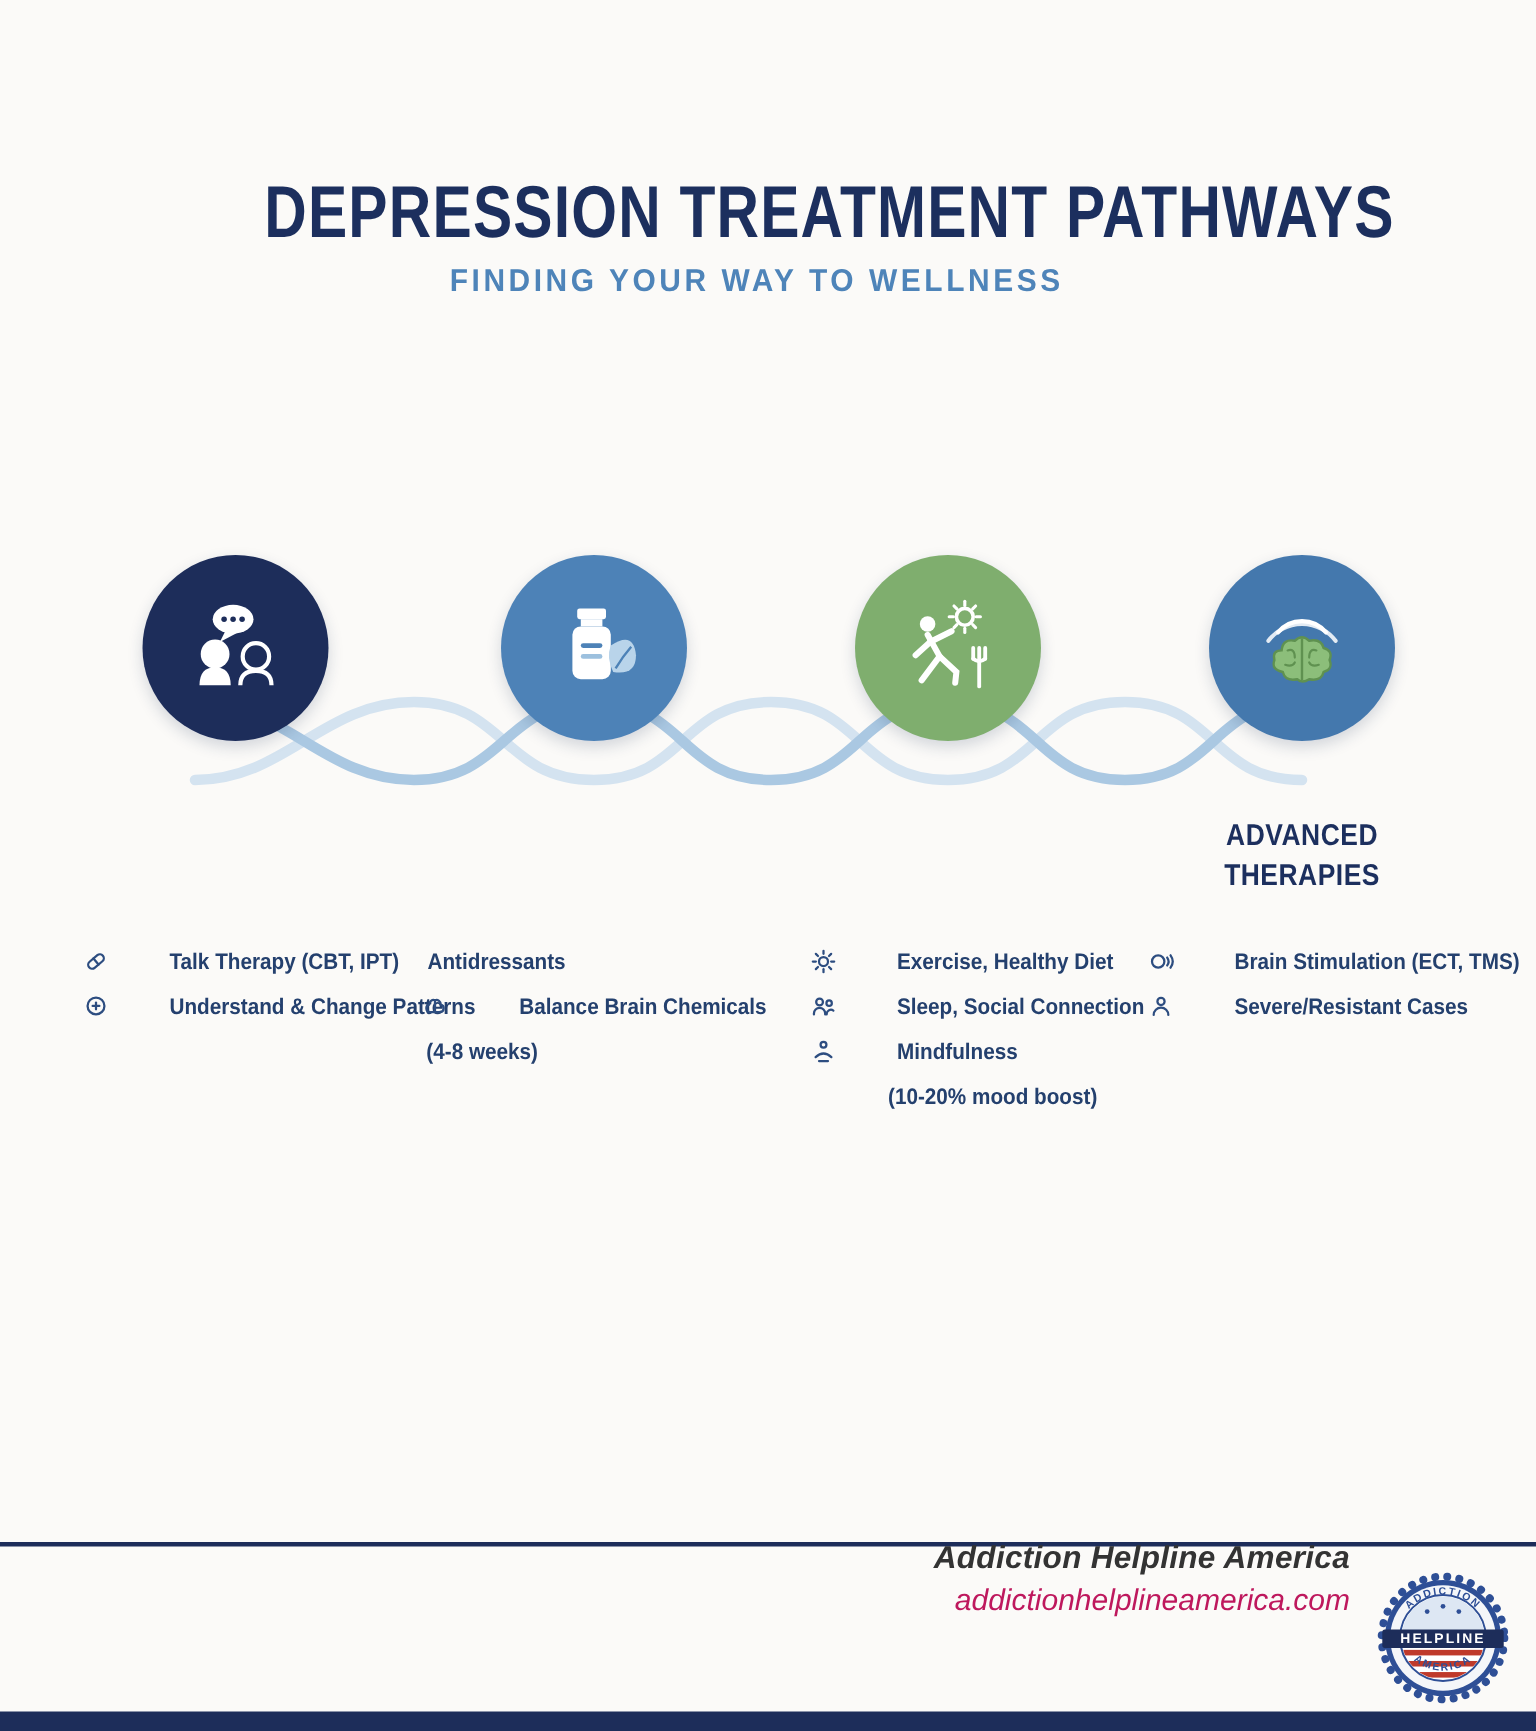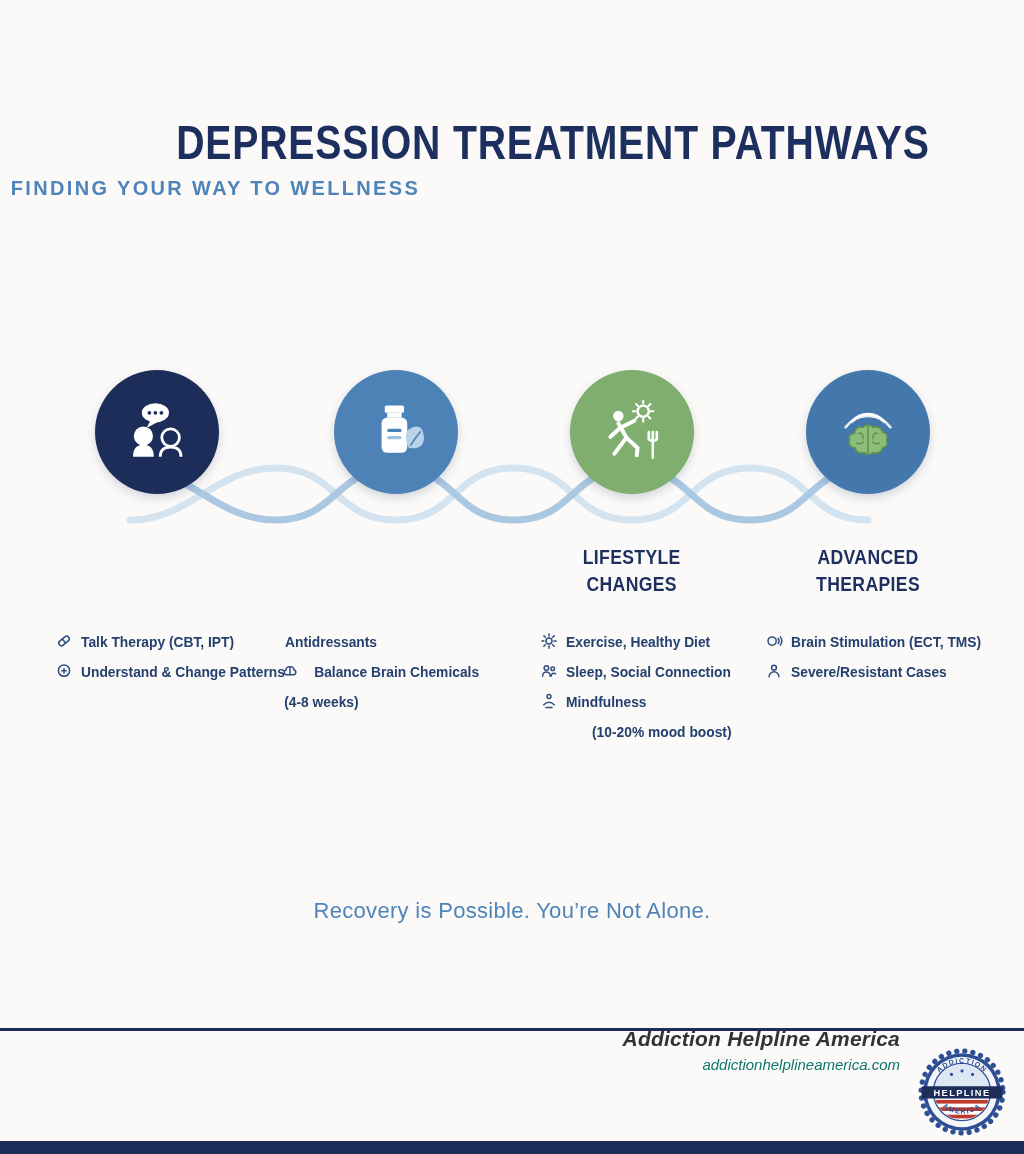--- a/index.html
+++ b/index.html
@@ -3,60 +3,60 @@
 <meta charset="utf-8">
 <style>
   html,body{margin:0;padding:0;}
   body{font-family:"Liberation Sans",sans-serif;background:#e9e9e9;}
   .page{position:relative;width:1024px;height:1154px;background:#fbfaf8;overflow:hidden;margin:0 auto;}
 
   
   .title-wrap{position:absolute;top:114px;left:0;right:0;text-align:right;}
   .title-inner{display:inline-block;transform:scaleX(.8);transform-origin:center;
     font-size:49px;font-weight:700;letter-spacing:1px;color:#1c2f5e;white-space:nowrap;}
-  .subtitle-wrap{position:absolute;top:176px;left:0;right:16px;text-align:left;}
+  .subtitle-wrap{position:absolute;top:176px;left:0;right:16px;text-align:center;}
   .subtitle-inner{display:inline-block;transform:scaleX(.95);transform-origin:center;
     font-size:21px;font-weight:700;letter-spacing:2.5px;color:#4e84b9;white-space:nowrap;}
 
   
   .wave{position:absolute;top:368px;left:0;width:1024px;height:210px;z-index:1;}
 
   
   .col{position:absolute;top:370px;width:230px;height:420px;z-index:2;}
   .col1{left:42px;} .col2{left:281px;} .col3{left:517px;} .col4{left:753px;}
   .circle{width:124px;height:124px;border-radius:50%;margin:0 auto;display:flex;
     align-items:center;justify-content:center;box-shadow:0 4px 10px rgba(30,50,90,.18);}
   .bg-navy{background:#1d2d5a;} .bg-blue{background:#4d82b7;}
   .bg-green{background:#7fae6e;} .bg-blue2{background:#4478ad;}
   .col-label{position:absolute;top:174px;left:0;width:100%;text-align:center;}
   .col-label span{display:inline-block;transform:scaleX(.88);transform-origin:center;
     font-size:20px;font-weight:700;letter-spacing:.4px;color:#1c2f5e;
     white-space:pre-line;line-height:1.35;}
   .bullets{position:absolute;top:262px;left:0;width:100%;}
-  .bullet{display:flex;align-items:flex-start;margin-bottom:11px;min-height:19px;}
+  .bullet{display:flex;align-items:flex-start;margin-bottom:11px;min-height:19px;gap:32px;}
   .bullet .bicon{flex:0 0 18px;width:18px;height:18px;margin-right:8px;margin-top:0px;}
   .bullet .btext{display:inline-block;transform:scaleX(.92);transform-origin:left center;
     font-size:15px;font-weight:700;color:#24406e;line-height:19px;white-space:nowrap;}
   .col1 .bullets{padding-left:13px;}
   .col3 .bullets{padding-left:23px;}
   .col4 .bullets{padding-left:12px;text-align:right;}
   .bullet.centered{justify-content:flex-start;}
   .bullet.centered .btext{transform-origin:center;}
   .bullet.subnote{padding-left:26px;justify-content:center;}
   .col2 .bullets{padding-left:0;}
 
   
   .tagline-wrap{position:absolute;top:898px;left:0;right:0;text-align:center;}
   .tagline-inner{font-size:22px;font-weight:400;color:#4e84b9;letter-spacing:.3px;}
 
   
   .footer-divider{position:absolute;top:1028px;left:0;width:100%;height:3px;background:#1d2d5a;}
   .footer-text{position:absolute;top:1027px;right:124px;text-align:right;font-style:italic;}
   .footer-brand{font-size:21px;font-weight:700;color:#333333;letter-spacing:.2px;}
-  .footer-site{font-size:15px;font-weight:400;color:#0f766e;margin-top:5px;}
+  .footer-site{font-size:20px;font-weight:400;color:#be185d;margin-top:5px;}
   .badge{position:absolute;top:1048px;left:918px;width:88px;height:88px;}
   .bottom-bar{position:absolute;bottom:0;left:0;width:100%;height:13px;background:#1d2d5a;}
 </style>
 </head>
 <body>
 
 <div class="page">
 
   <div class="title-wrap">
     <span class="title-inner">DEPRESSION TREATMENT PATHWAYS</span>
@@ -163,24 +163,20 @@
           <path d="M43 57 L57 70 L56 79"></path>
         </g>
         <g stroke="#ffffff" stroke-width="3.2" stroke-linecap="round" fill="none">
           <path d="M76 50 L76 82"></path>
           <path d="M71 50 L71 59"></path>
             <path d="M81 50 L81 59"></path>
             <path d="M71 59 Q76 63 81 59"></path>
         </g>
       </svg>
     </div>
-    <div class="col-label">
-      <span>LIFESTYLE
-CHANGES</span>
-    </div>
     <div class="bullets">
       <div class="bullet">
         <span class="bicon">
           <svg width="18" height="18" viewBox="0 0 24 24" fill="none" stroke="#2d4d80" stroke-width="2" stroke-linecap="round">
             <circle cx="12" cy="12" r="4"></circle>
             <line x1="12" y1="2.5" x2="12" y2="5.2"></line>
               <line x1="12" y1="18.8" x2="12" y2="21.5"></line>
             <line x1="2.5" y1="12" x2="5.2" y2="12"></line>
               <line x1="18.8" y1="12" x2="21.5" y2="12"></line>
             <line x1="5.2" y1="5.2" x2="7.1" y2="7.1"></line>
@@ -248,23 +244,20 @@
           <svg width="18" height="18" viewBox="0 0 24 24" fill="none" stroke="#2d4d80" stroke-width="2" stroke-linecap="round" stroke-linejoin="round">
             <circle cx="12" cy="7.5" r="3.2"></circle>
               <path d="M5.5 19.5a6.5 6.5 0 0 1 13 0"></path>
           </svg>
         </span>
         <span class="btext">Severe/Resistant Cases</span>
       </div>
     </div>
   </div>
 
-  <div class="tagline-wrap">
-    <span class="tagline-inner">Recovery is Possible. You’re Not Alone.</span>
-  </div>
 
   <div class="footer-divider"></div>
   <div class="footer-text">
     <div class="footer-brand">Addiction Helpline America</div>
     <div class="footer-site">addictionhelplineamerica.com</div>
   </div>
 
   <svg class="badge" viewBox="0 0 100 100">
     <circle cx="50" cy="50" r="44" fill="#2e4f96"></circle>
     <circle cx="50" cy="50" r="46.5" fill="none" stroke="#2e4f96" stroke-width="6" stroke-dasharray="0.1 9.15" stroke-linecap="round"></circle>

